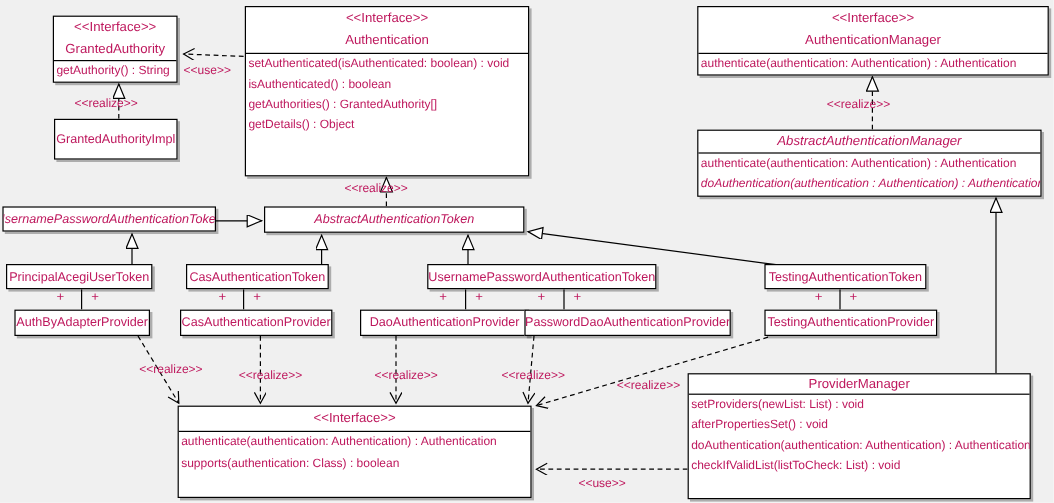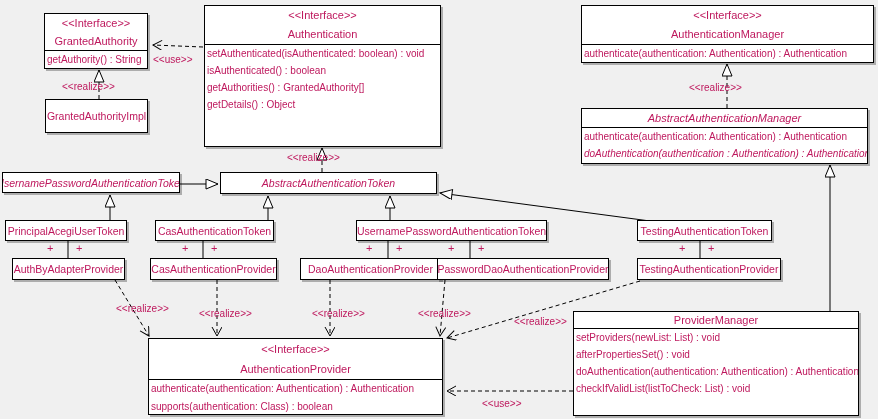--- a/index.html
+++ b/index.html
@@ -138,21 +138,20 @@
   </div>
   <div class="uml-box one" style="left:437px;top:258px;width:172px;height:22px;">
     <span>PasswordDaoAuthenticationProvider</span>
   </div>
   <div class="uml-box one" style="left:637px;top:258px;width:144px;height:22px;">
     <span>TestingAuthenticationProvider</span>
   </div>
 
   <div class="uml-box" style="left:148px;top:338px;width:295px;height:77px;">
     <div class="ttl" style="line-height:20px;">&lt;&lt;Interface&gt;&gt;</div>
-    <div class="ttl" style="line-height:20px;">AuthenticationProvider</div>
     <div class="methods">
       <div class="m h18">authenticate(authentication: Authentication) : Authentication</div>
       <div class="m h18">supports(authentication: Class) : boolean</div>
     </div>
   </div>
 
   <div class="uml-box" style="left:573px;top:311px;width:286px;height:105px;">
     <div class="ttl" style="line-height:16px;">ProviderManager</div>
     <div class="methods">
       <div class="m">setProviders(newList: List) : void</div>

